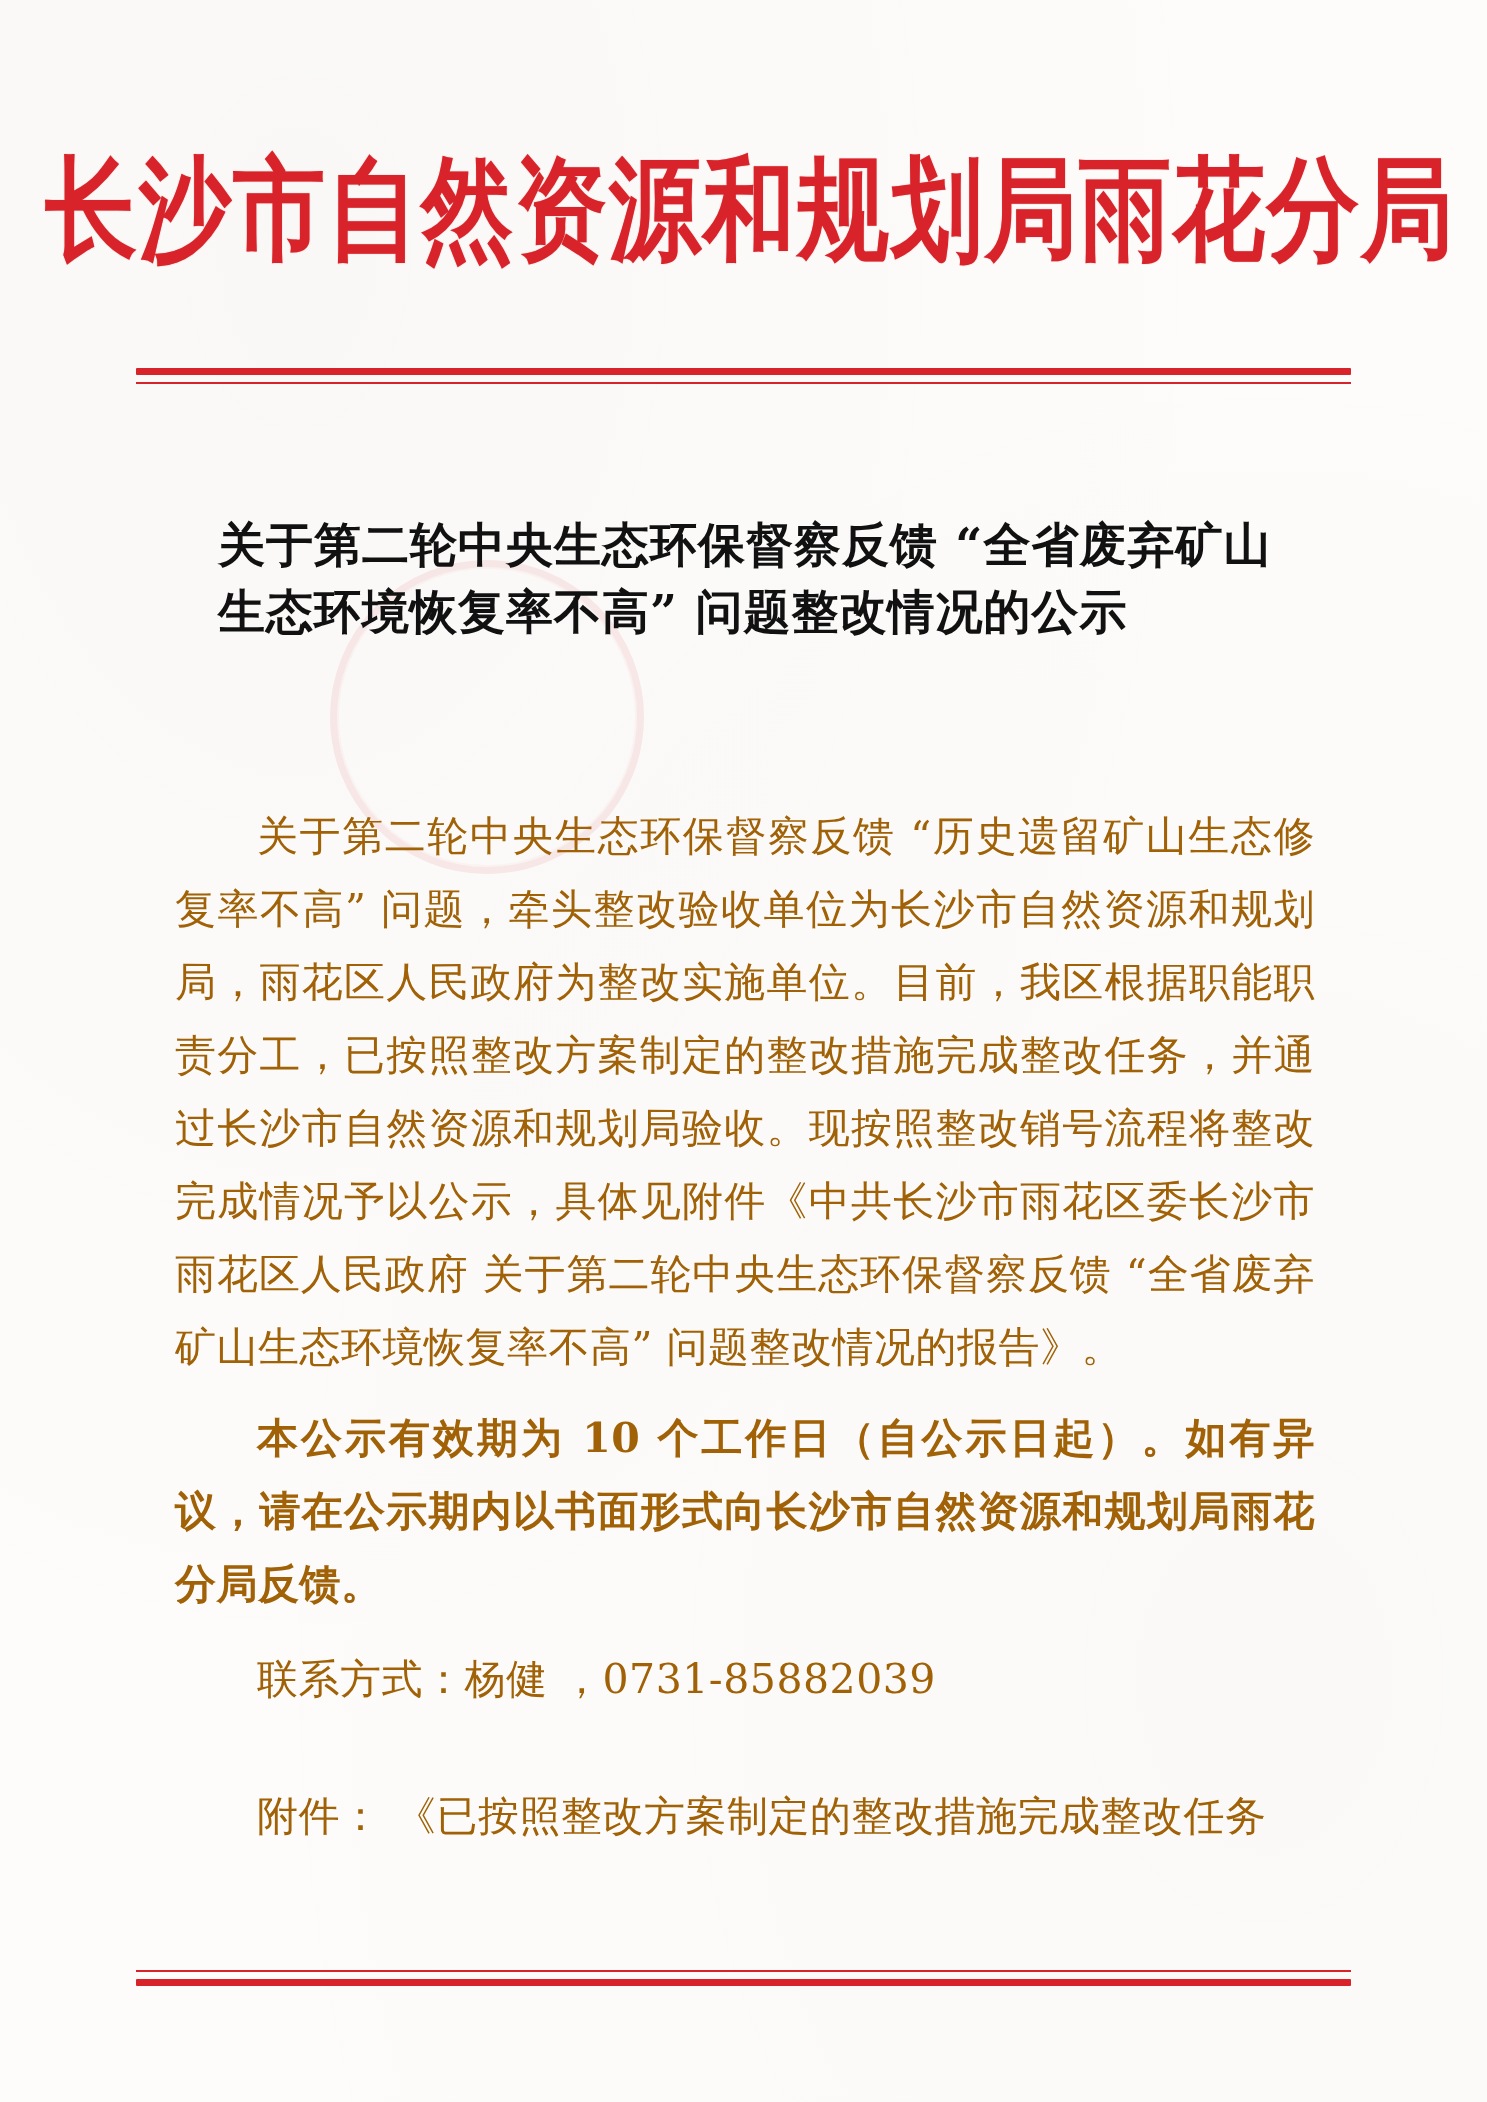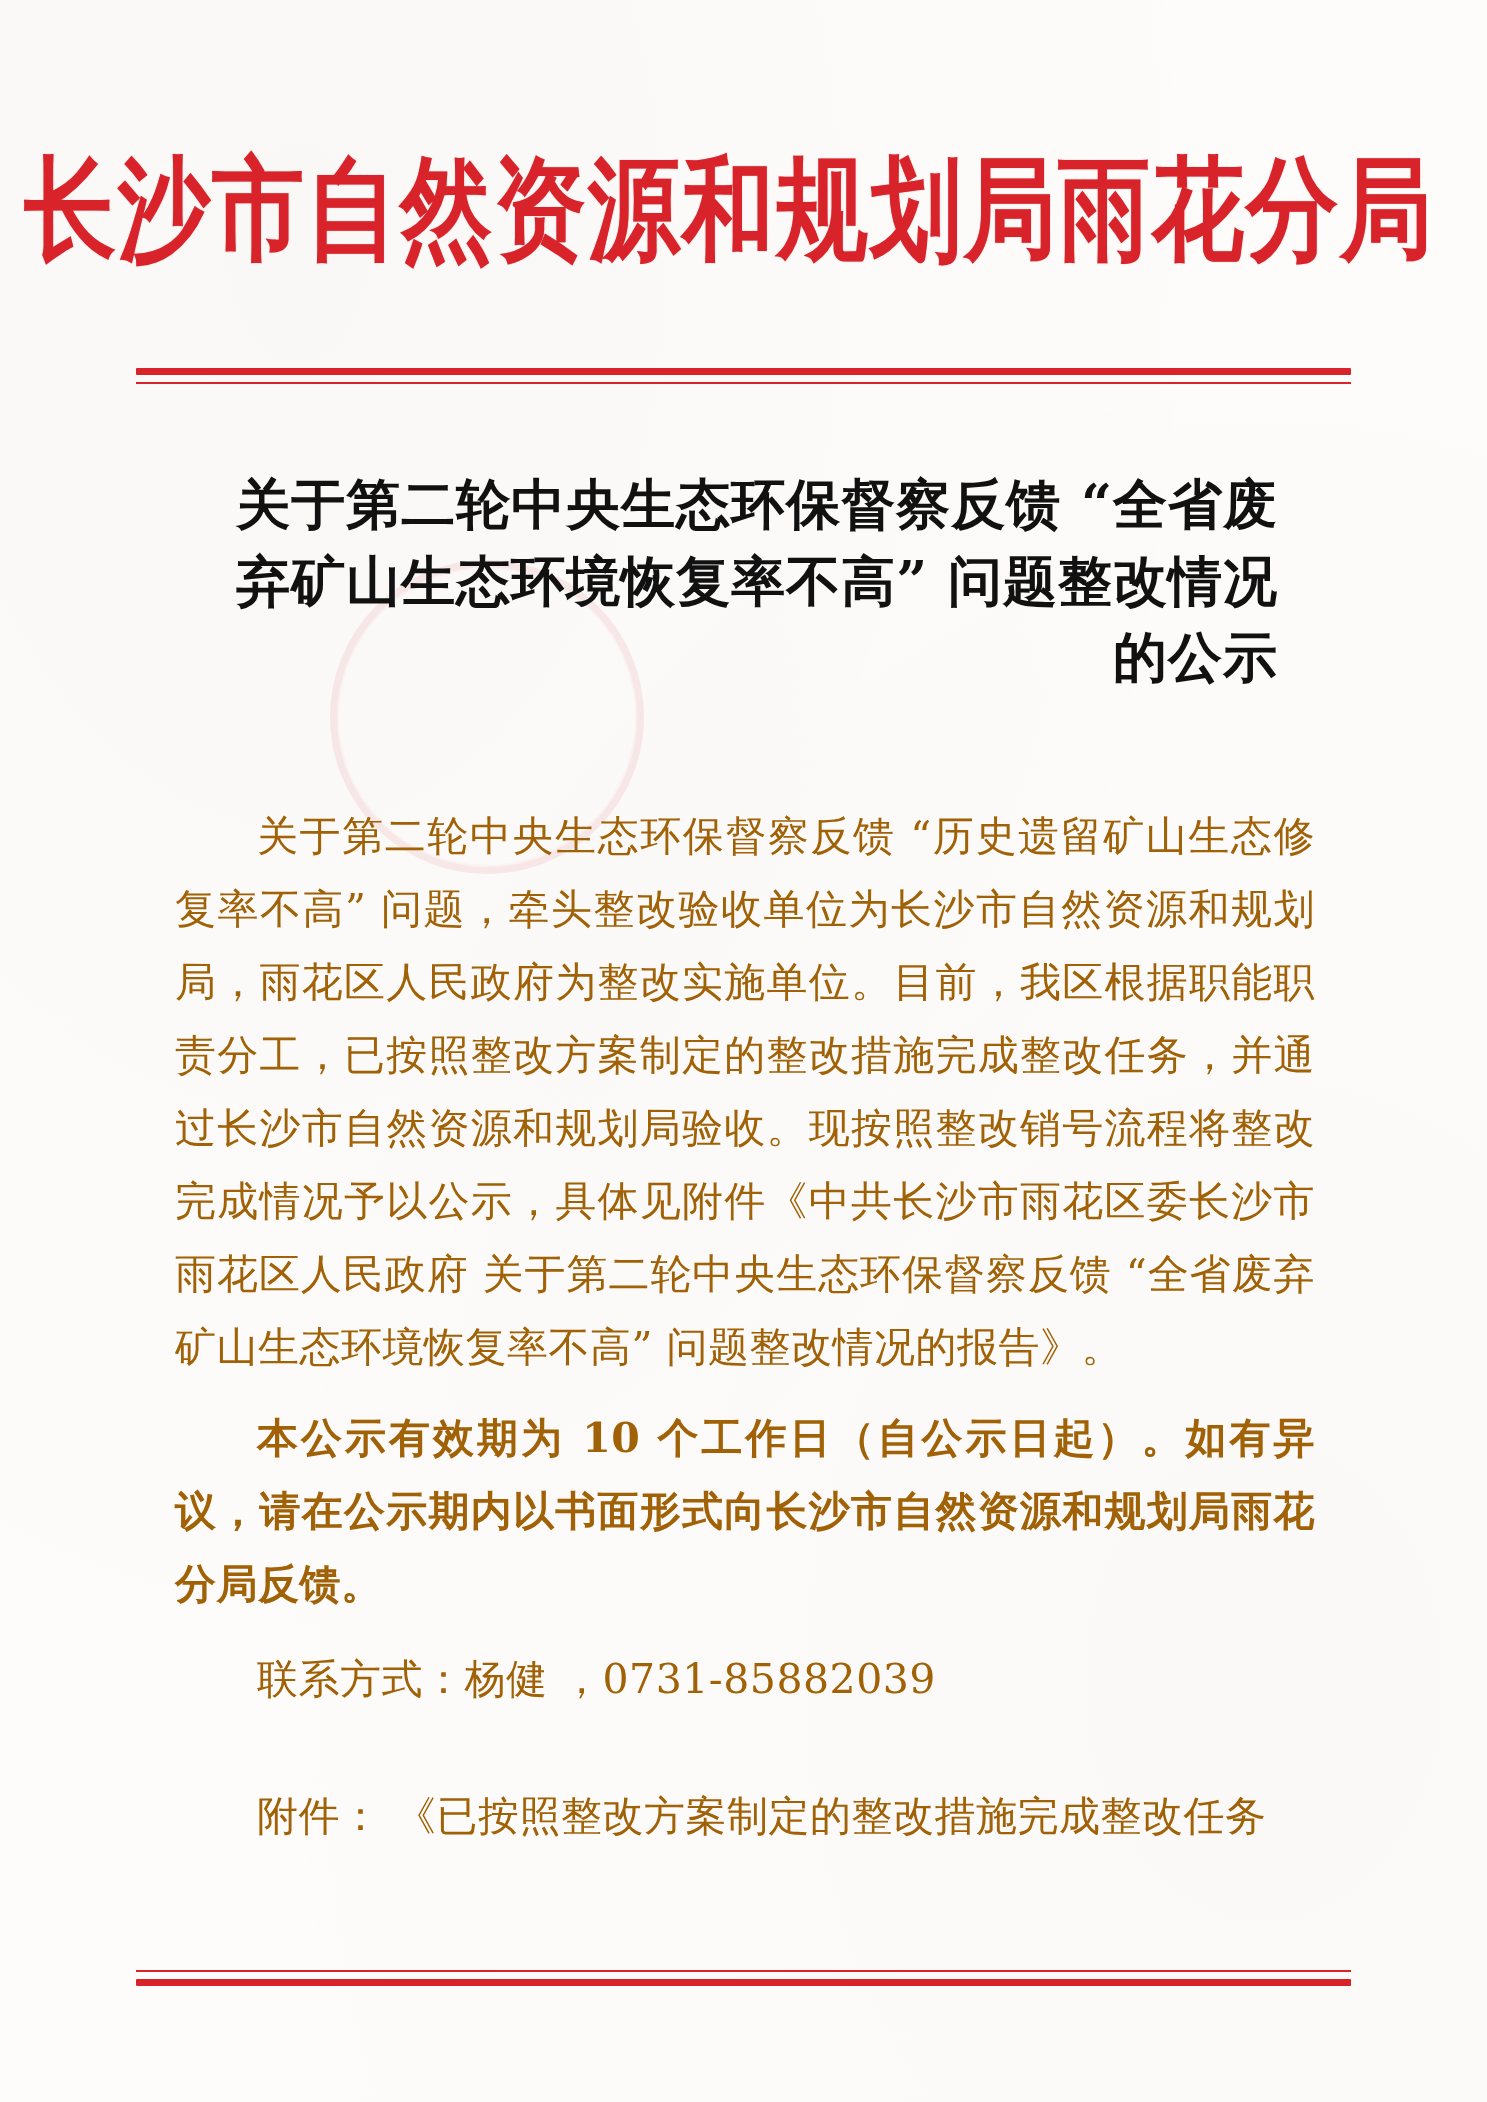--- a/index.html
+++ b/index.html
@@ -27,20 +27,21 @@
       radial-gradient(ellipse at 20% 12%, rgba(0,0,0,0.015), rgba(0,0,0,0) 60%),
       radial-gradient(ellipse at 85% 80%, rgba(0,0,0,0.012), rgba(0,0,0,0) 65%);
     pointer-events: none;
   }
 
   .masthead {
     position: absolute;
     left: 0;
     right: 11px;
     top: 150px;
+    text-align: center;
     padding-left: 24px;
   }
   .masthead-title {
     font-family: "DejaVu Serif", "Liberation Serif", serif;
     font-weight: bold;
     font-size: 92px;
     letter-spacing: 2px;
     color: #d8232a;
     line-height: 1.05;
     white-space: nowrap;
@@ -63,23 +64,23 @@
   .rule-thin {
     height: 2px;
     background: #d8232a;
     margin-top: 7px;
   }
 
   .doc-title {
     position: absolute;
     left: 218px;
     width: 1060px;
-    top: 466px;
-    text-align: right;
-    font-size: 54px;
+    top: 512px;
+    text-align: left;
+    font-size: 47px;
     font-weight: bold;
     line-height: 1.42;
     color: #111;
     letter-spacing: 1px;
   }
 
   .seal {
     position: absolute;
     left: 330px;
     top: 560px;

